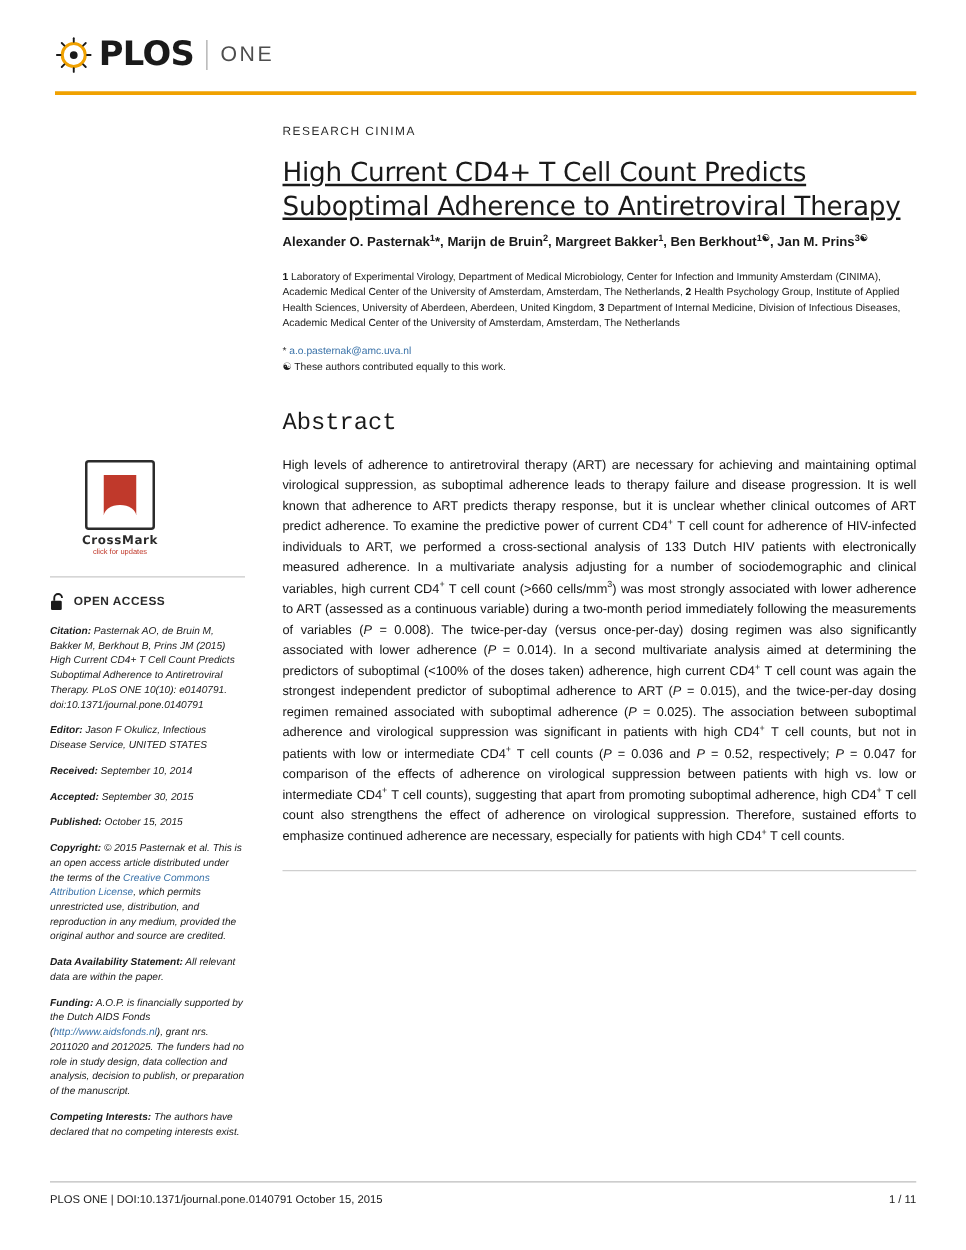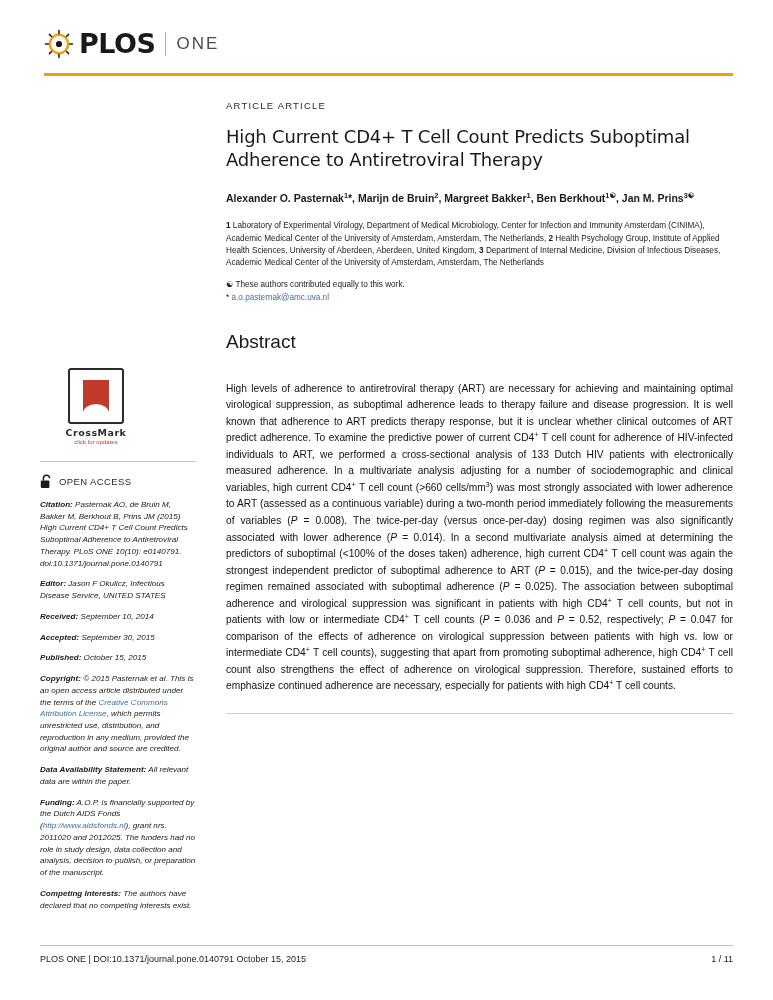--- a/index.html
+++ b/index.html
@@ -140,20 +140,21 @@
   .oa-row {
     display: flex;
     align-items: center;
     gap: 6px;
     margin-bottom: 10px;
   }
   .oa-label {
     font-size: 9.5px;
     letter-spacing: 0.4px;
     color: #2b2b2b;
+    font-weight: bold;
   }
   .lock-icon svg { display:block; }
 
   .meta-block {
     font-size: 8.1px;
     line-height: 1.45;
     color: #1a1a1a;
     margin-bottom: 9px;
     text-align: left;
     font-style: italic;
@@ -166,26 +167,27 @@
 
   
   .kicker {
     font-size: 9.5px;
     letter-spacing: 1.2px;
     color: #2b2b2b;
     margin-bottom: 14px;
   }
   .title {
     font-family: "DejaVu Sans", sans-serif;
-    font-size: 18px;
+    font-size: 21px;
     line-height: 1.28;
     font-weight: normal;
     color: #1a1a1a;
-    margin: 0 0 20px 0;
+    margin: 0 0 8px 0;
     letter-spacing: -0.2px;
+    text-decoration: underline;
   }
   .authors {
     font-size: 10.5px;
     font-weight: bold;
     line-height: 1.45;
     color: #1a1a1a;
     margin-bottom: 14px;
   }
   .affils {
     font-size: 8.2px;
@@ -195,25 +197,25 @@
   }
   .affils b { font-weight: bold; }
   .notes {
     font-size: 8.2px;
     line-height: 1.55;
     color: #1a1a1a;
   }
   .notes a { color:#3a72a8; text-decoration: none; }
 
   h2.abstract-h {
-    font-family: Liberation Sans, sans-serif;
+    font-family: Liberation Mono, monospace;
     font-size: 19px;
     font-weight: normal;
     color: #1a1a1a;
-    margin: 26px 0 28px 0;
+    margin: 26px 0 16px 0;
   }
   .abstract-body {
     font-size: 10.2px;
     line-height: 1.62;
     text-align: justify;
     color: #111111;
   }
   sup { font-size: 70%; vertical-align: super; line-height: 0; }
   .abstract-rule {
     border: none;
@@ -328,38 +330,38 @@
       </div>
 
       <div class="meta-block">
         <b>Competing Interests:</b><span> The authors have declared that no competing interests exist.</span>
       </div>
 
     </div>
 
     <div class="col-right">
 
-      <div class="kicker">ARTICLE ARTICLE</div>
+      <div class="kicker">RESEARCH CINIMA</div>
 
       <h1 class="title">High Current CD4+ T Cell Count Predicts Suboptimal Adherence to Antiretroviral Therapy</h1>
 
       <div class="authors">Alexander O. Pasternak<sup>1</sup>*, Marijn de Bruin<sup>2</sup>, Margreet Bakker<sup>1</sup>, Ben Berkhout<sup>1☯</sup>, Jan M. Prins<sup>3☯</sup></div>
 
       <div class="affils">
         <b>1</b>
         <span>Laboratory of Experimental Virology, Department of Medical Microbiology, Center for Infection and Immunity Amsterdam (CINIMA), Academic Medical Center of the University of Amsterdam, Amsterdam, The Netherlands,</span>
         <b>2</b>
         <span>Health Psychology Group, Institute of Applied Health Sciences, University of Aberdeen, Aberdeen, United Kingdom,</span>
         <b>3</b>
         <span>Department of Internal Medicine, Division of Infectious Diseases, Academic Medical Center of the University of Amsterdam, Amsterdam, The Netherlands</span>
       </div>
 
       <div class="notes">
+        <div><span>*</span> <a href="#">a.o.pasternak@amc.uva.nl</a></div>
         <div>☯ These authors contributed equally to this work.</div>
-        <div><span>*</span> <a href="#">a.o.pasternak@amc.uva.nl</a></div>
       </div>
 
       <h2 class="abstract-h">Abstract</h2>
 
       <div class="abstract-body">High levels of adherence to antiretroviral therapy (ART) are necessary for achieving and maintaining optimal virological suppression, as suboptimal adherence leads to therapy failure and disease progression. It is well known that adherence to ART predicts therapy response, but it is unclear whether clinical outcomes of ART predict adherence. To examine the predictive power of current CD4<sup>+</sup> T cell count for adherence of HIV-infected individuals to ART, we performed a cross-sectional analysis of 133 Dutch HIV patients with electronically measured adherence. In a multivariate analysis adjusting for a number of sociodemographic and clinical variables, high current CD4<sup>+</sup> T cell count (&gt;660 cells/mm<sup>3</sup>) was most strongly associated with lower adherence to ART (assessed as a continuous variable) during a two-month period immediately following the measurements of variables (<i>P</i> = 0.008). The twice-per-day (versus once-per-day) dosing regimen was also significantly associated with lower adherence (<i>P</i> = 0.014). In a second multivariate analysis aimed at determining the predictors of suboptimal (&lt;100% of the doses taken) adherence, high current CD4<sup>+</sup> T cell count was again the strongest independent predictor of suboptimal adherence to ART (<i>P</i> = 0.015), and the twice-per-day dosing regimen remained associated with suboptimal adherence (<i>P</i> = 0.025). The association between suboptimal adherence and virological suppression was significant in patients with high CD4<sup>+</sup> T cell counts, but not in patients with low or intermediate CD4<sup>+</sup> T cell counts (<i>P</i> = 0.036 and <i>P</i> = 0.52, respectively; <i>P</i> = 0.047 for comparison of the effects of adherence on virological suppression between patients with high vs. low or intermediate CD4<sup>+</sup> T cell counts), suggesting that apart from promoting suboptimal adherence, high CD4<sup>+</sup> T cell count also strengthens the effect of adherence on virological suppression. Therefore, sustained efforts to emphasize continued adherence are necessary, especially for patients with high CD4<sup>+</sup> T cell counts.</div>
 
       <hr class="abstract-rule">
 
     </div>
   </div>

